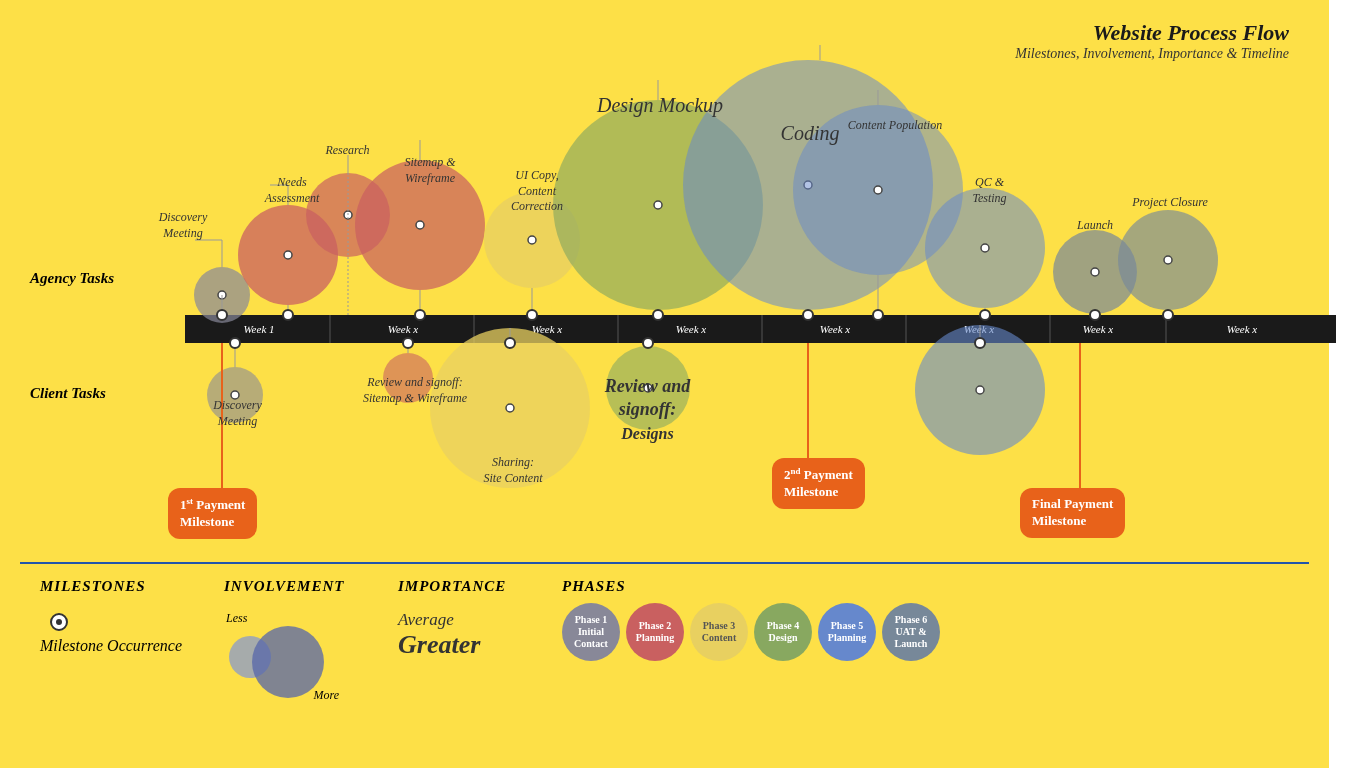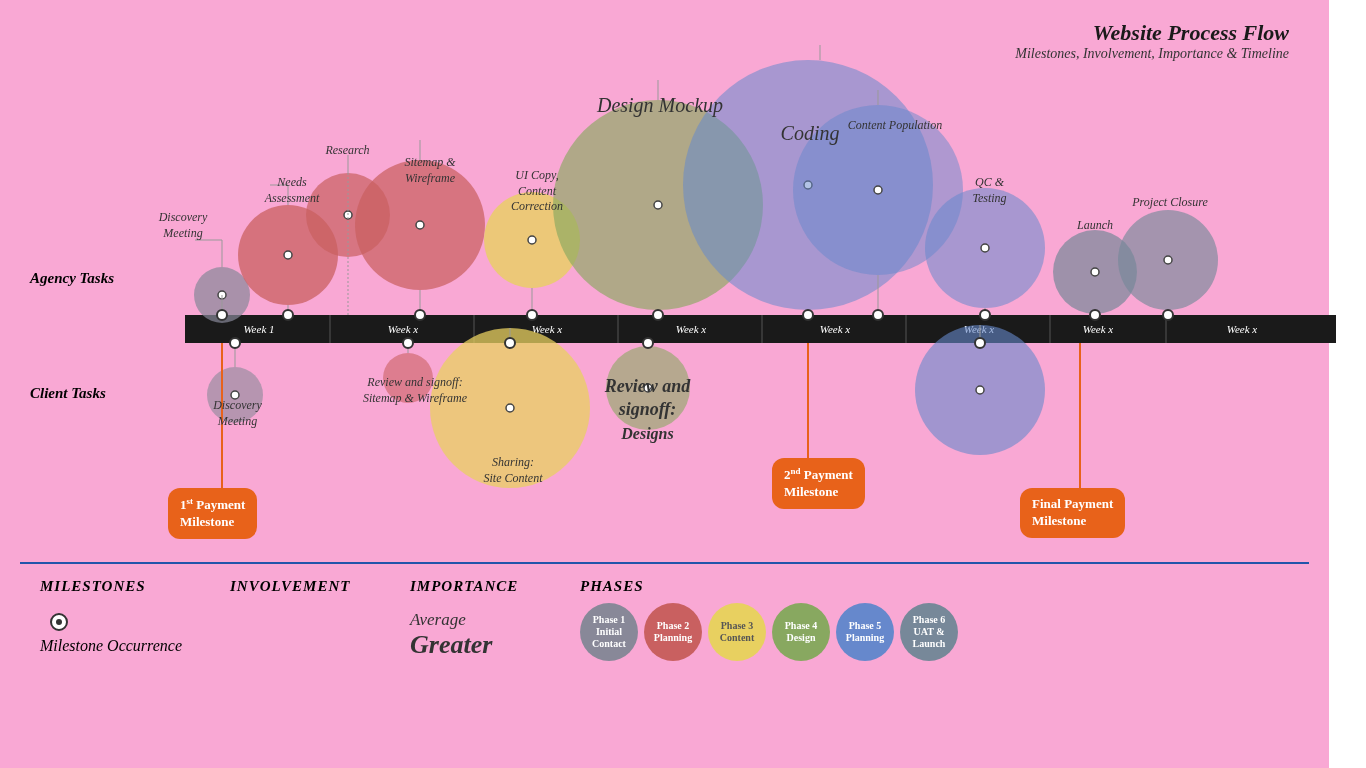--- a/index.html
+++ b/index.html
@@ -7,21 +7,21 @@
       font-family: Georgia, 'Times New Roman', serif;
       background: #ffffff;
       width: 1366px;
       height: 768px;
       overflow: hidden;
       position: relative;
     }
     .main-container {
       width: 1329px;
       height: 768px;
-      background: #f9a8d4;
+      background: #fde047;
       position: relative;
       text-decoration: underline;
     }
     
     .title-area {
       position: absolute;
       top: 20px;
       right: 40px;
       text-align: right;
     }
@@ -285,34 +285,40 @@
   <div class="task-label" style="left:360px;top:375px;width:110px;">Review and signoff:<br>Sitemap &amp; Wireframe</div>
   <div class="task-label" style="left:468px;top:455px;width:90px;">Sharing:<br>Site Content</div>
   <div class="task-label task-label-bold" style="left:575px;top:375px;width:145px;font-size:18px;">Review and signoff:<br><span style="font-size:16px;">Designs</span></div>
 
   <div class="payment-box" style="left:168px;top:488px;">1<sup style="font-size:9px;">st</sup> Payment<br>Milestone</div>
   <div class="payment-box" style="left:772px;top:458px;">2<sup style="font-size:9px;">nd</sup> Payment<br>Milestone</div>
   <div class="payment-box" style="left:1020px;top:488px;">Final Payment<br>Milestone</div>
 
   <div class="divider"></div>
 
-  <div style="position:absolute;top:578px;left:40px;display:flex;gap:30px;align-items:flex-start;justify-content:center;">
+  <div style="position:absolute;top:578px;left:40px;display:flex;gap:24px;align-items:flex-start;justify-content:center;">
 
     <div style="min-width:160px;">
       <div class="legend-title">MILESTONES</div>
       <div style="display:flex;flex-direction:column;align-items:flex-start;margin-top:18px;">
         <div style="width:18px;height:18px;border-radius:50%;background:white;border:2px solid #333;position:relative;display:inline-block;margin-left:10px;">
           <div style="position:absolute;top:50%;left:50%;transform:translate(-50%,-50%);width:6px;height:6px;background:#333;border-radius:50%;"></div>
         </div>
         <div style="font-style:italic;font-size:16px;margin-top:6px;">Milestone Occurrence</div>
       </div>
     </div>
 
     <div style="min-width:150px;">
       <div class="legend-title">INVOLVEMENT</div>
+      <div style="position:relative;width:120px;height:100px;margin-top:5px;">
+        <span style="position:absolute;top:8px;left:2px;font-style:italic;font-size:12px;">Less</span>
+        <div style="position:absolute;bottom:25px;left:5px;width:42px;height:42px;border-radius:50%;background:#8899cc;opacity:0.75;"></div>
+        <div style="position:absolute;bottom:5px;left:28px;width:72px;height:72px;border-radius:50%;background:#5566aa;opacity:0.75;"></div>
+        <span style="position:absolute;bottom:0;right:5px;font-style:italic;font-size:12px;">More</span>
+      </div>
     </div>
 
     <div style="min-width:140px;">
       <div class="legend-title">IMPORTANCE</div>
       <div style="margin-top:15px;">
         <div style="font-style:italic;font-size:17px;color:#333;">Average</div>
         <div style="font-style:italic;font-size:26px;font-weight:bold;color:#333;">Greater</div>
       </div>
     </div>
 

